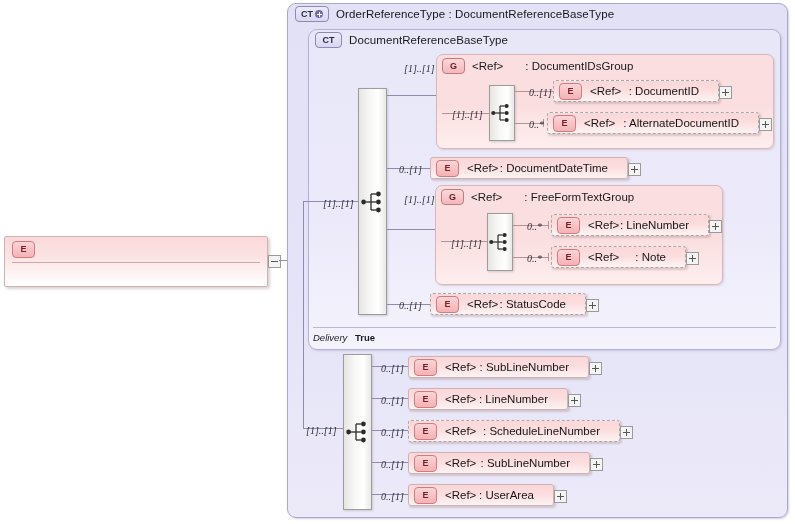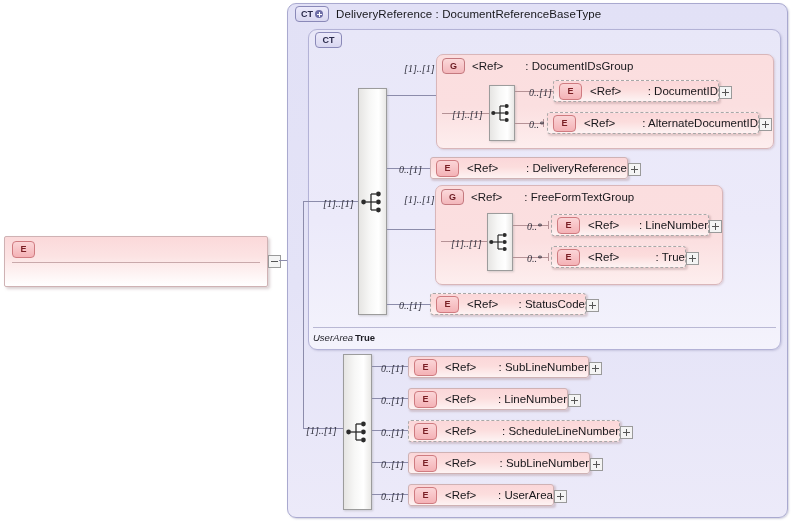--- a/index.html
+++ b/index.html
@@ -98,21 +98,21 @@
   .el.dashed{border:1px dashed #a8a8a8;}
   .badge.e{
     border:1px solid #cf7b80;
     background:linear-gradient(180deg,#fbd5d7 0%,#f4b2b6 100%);
     color:#7a1f25;
     min-width:15px;
     height:15px;
     margin-right:8px;
   }
   .el .ref{font-size:11.5px;color:#16161a;}
-  .el .tname{font-size:11.5px;color:#16161a;margin-left:auto;padding-right:0;}
+  .el .tname{font-size:11.5px;color:#16161a;margin-left:auto;padding-right:19px;}
 
   
   .plusbox{
     position:absolute;
     width:11px;height:11px;
     border:1px solid #9a9a9a;
     background:#f4f4f4;
   }
   .plusbox:before,.plusbox:after{content:"";position:absolute;background:#555;}
   .plusbox:before{left:2px;top:4.5px;width:7px;height:1px;}
@@ -185,31 +185,32 @@
   <div class="minusbox" style="left:268px;top:255px;"></div>
   <div class="ln lnh" style="left:279px;top:260px;width:9px;"></div>
 
   <div class="abs ct-outer" style="left:287px;top:3px;width:501px;height:515px;"></div>
 
   <div class="ct-title" style="left:295px;top:6px;height:16px;">
     <span class="badge ct">
       <span>CT</span>
         <span class="plus-g"></span>
     </span>
-    <span>DeliveryReference : DocumentReferenceBaseType</span>
+    <span>OrderReferenceType : DocumentReferenceBaseType</span>
   </div>
 
   <div class="abs ct-inner" style="left:308px;top:29px;width:473px;height:321px;"></div>
 
   <div class="ct-title" style="left:315px;top:32px;height:16px;">
     <span class="badge ct0">CT</span>
+    <span>DocumentReferenceBaseType</span>
   </div>
 
   <div class="abstract-sep" style="left:313px;top:327px;width:463px;"></div>
-  <div class="abs-label" style="left:313px;top:332px;">UserArea</div>
+  <div class="abs-label" style="left:313px;top:332px;">Delivery</div>
   <div class="abs-val" style="left:355px;top:332px;">True</div>
 
   <div class="abs seq" style="left:358px;top:88px;width:29px;height:227px;">
     <svg width="24" height="22" viewBox="0 0 24 22">
       <circle cx="2.6" cy="11" r="2.4" fill="#2b2b2b"></circle>
       <line x1="4.6" y1="11" x2="10" y2="11" stroke="#2b2b2b" stroke-width="1.3"></line>
       <line x1="10" y1="3" x2="10" y2="19" stroke="#2b2b2b" stroke-width="1.3"></line>
       <line x1="10" y1="3" x2="15" y2="3" stroke="#2b2b2b" stroke-width="1.3"></line>
       <line x1="10" y1="11" x2="15" y2="11" stroke="#2b2b2b" stroke-width="1.3"></line>
       <line x1="10" y1="19" x2="15" y2="19" stroke="#2b2b2b" stroke-width="1.3"></line>
@@ -271,21 +272,21 @@
     <span class="ref">&lt;Ref&gt;</span>
     <span class="tname">: AlternateDocumentID</span>
   </div>
   <div class="plusbox" style="left:759px;top:118px;"></div>
 
   <div class="ln lnh" style="left:387px;top:168px;width:43px;"></div>
   <div class="card" style="left:399px;top:156px;">0..[1]</div>
   <div class="abs el solid" style="left:430px;top:157px;width:198px;height:22px;">
     <span class="badge e">E</span>
     <span class="ref">&lt;Ref&gt;</span>
-    <span class="tname">: DeliveryReference</span>
+    <span class="tname">: DocumentDateTime</span>
   </div>
   <div class="plusbox" style="left:628px;top:163px;"></div>
 
   <div class="ln lnh" style="left:387px;top:229px;width:48px;"></div>
   <div class="card" style="left:404px;top:186px;">[1]..[1]</div>
 
   <div class="abs group-box" style="left:435px;top:185px;width:288px;height:100px;"></div>
 
   <div class="g-title" style="left:441px;top:189px;height:16px;">
     <span class="badge g">G</span>
@@ -319,21 +320,21 @@
     <span class="tname">: LineNumber</span>
   </div>
   <div class="plusbox" style="left:709px;top:220px;"></div>
 
   <div class="ln lnh lnp" style="left:513px;top:257px;width:35px;"></div>
   <div class="ln lnv lnp" style="left:548px;top:253px;height:8px;"></div>
   <div class="card" style="left:527px;top:245px;">0..*</div>
   <div class="abs el dashed" style="left:551px;top:246px;width:135px;height:22px;">
     <span class="badge e">E</span>
     <span class="ref">&lt;Ref&gt;</span>
-    <span class="tname">: True</span>
+    <span class="tname">: Note</span>
   </div>
   <div class="plusbox" style="left:686px;top:252px;"></div>
 
   <div class="ln lnh" style="left:387px;top:304px;width:43px;"></div>
   <div class="card" style="left:399px;top:292px;">0..[1]</div>
   <div class="abs el dashed" style="left:430px;top:293px;width:156px;height:22px;">
     <span class="badge e">E</span>
     <span class="ref">&lt;Ref&gt;</span>
     <span class="tname">: StatusCode</span>
   </div>

